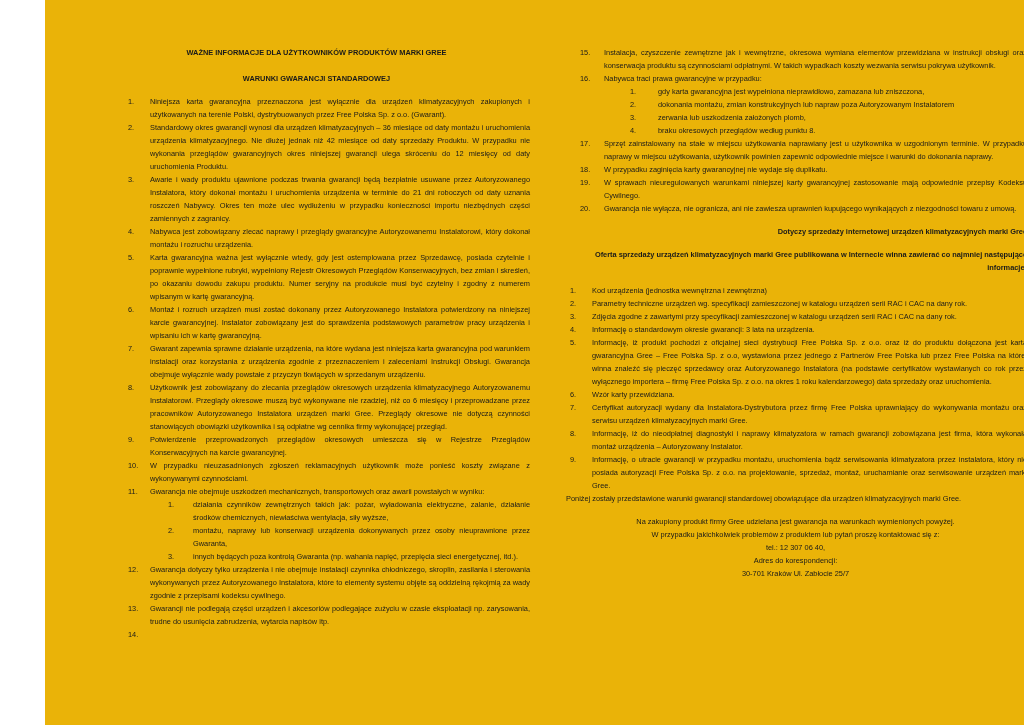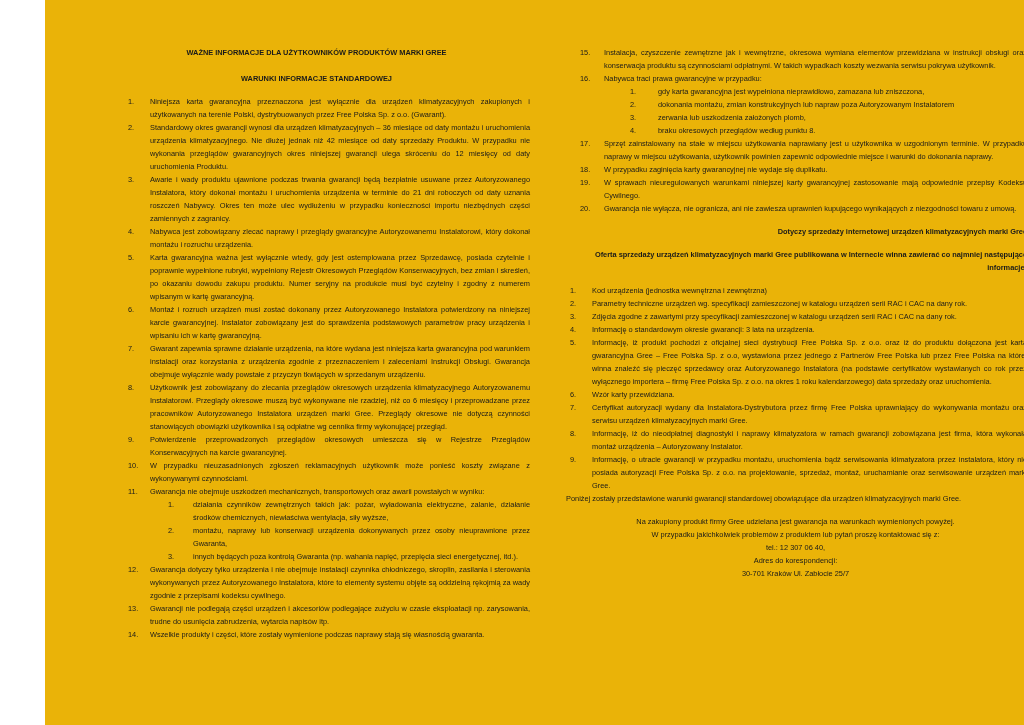--- a/index.html
+++ b/index.html
@@ -62,21 +62,21 @@
     cursor: pointer;
   }
 </style>
 </head>
 <body>
 
 <div class="page">
 
   <div class="col col-left">
     <div class="doc-title">WAŻNE INFORMACJE DLA UŻYTKOWNIKÓW PRODUKTÓW MARKI GREE</div>
-    <div class="doc-subtitle">WARUNKI INFORMACJE STANDARDOWEJ</div>
+    <div class="doc-subtitle">WARUNKI GWARANCJI STANDARDOWEJ</div>
     <div class="num-list left-main">
         <div class="li">
           <span class="num">1.</span>
           <span class="txt">Niniejsza karta gwarancyjna przeznaczona jest wyłącznie dla urządzeń klimatyzacyjnych zakupionych i użytkowanych na terenie Polski, dystrybuowanych przez Free Polska Sp. z o.o. (Gwarant).</span>
         </div>
         <div class="li">
           <span class="num">2.</span>
           <span class="txt">Standardowy okres gwarancji wynosi dla urządzeń klimatyzacyjnych – 36 miesiące od daty montażu i uruchomienia urządzenia klimatyzacyjnego. Nie dłużej jednak niż 42 miesiące od daty sprzedaży Produktu. W przypadku nie wykonania przeglądów gwarancyjnych okres niniejszej gwarancji ulega skróceniu do 12 miesięcy od daty uruchomienia Produktu.</span>
         </div>
         <div class="li">
@@ -132,21 +132,20 @@
         <div class="li">
           <span class="num">12.</span>
           <span class="txt">Gwarancja dotyczy tylko urządzenia i nie obejmuje instalacji czynnika chłodniczego, skroplin, zasilania i sterowania wykonywanych przez Autoryzowanego Instalatora, które to elementy systemu objęte są oddzielną rękojmią za wady zgodnie z przepisami kodeksu cywilnego.</span>
         </div>
         <div class="li">
           <span class="num">13.</span>
           <span class="txt">Gwarancji nie podlegają części urządzeń i akcesoriów podlegające zużyciu w czasie eksploatacji np. zarysowania, trudne do usunięcia zabrudzenia, wytarcia napisów itp.</span>
         </div>
         <div class="li">
           <span class="num">14.</span>
-          <span class="txt">Wszelkie produkty i części, które zostały wymienione podczas naprawy stają się własnością gwaranta.</span>
         </div>
       </div>
   </div>
 
   <div class="col col-right">
     <div class="num-list right-main">
         <div class="li">
           <span class="num">15.</span>
           <span class="txt">Instalacja, czyszczenie zewnętrzne jak i wewnętrzne, okresowa wymiana elementów przewidziana w instrukcji obsługi oraz konserwacja produktu są czynnościami odpłatnymi. W takich wypadkach koszty wezwania serwisu pokrywa użytkownik.</span>
         </div>

